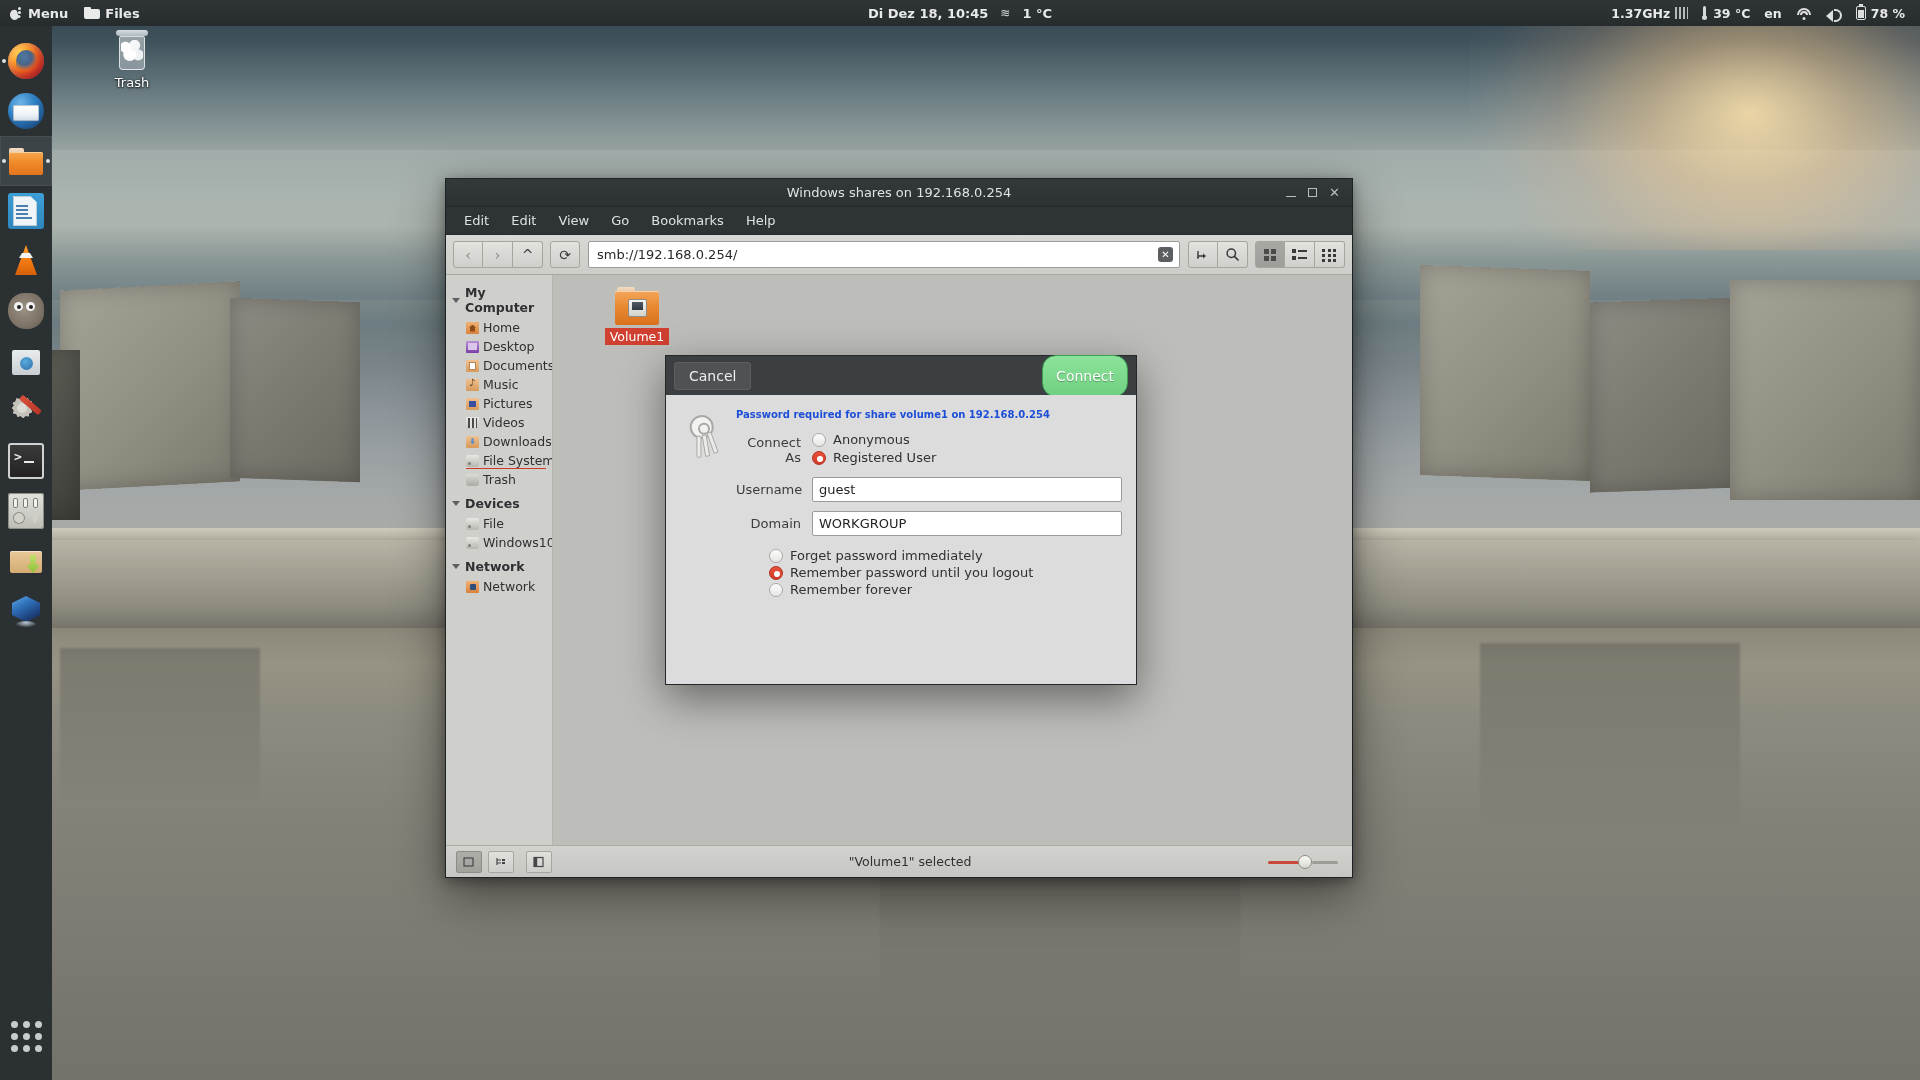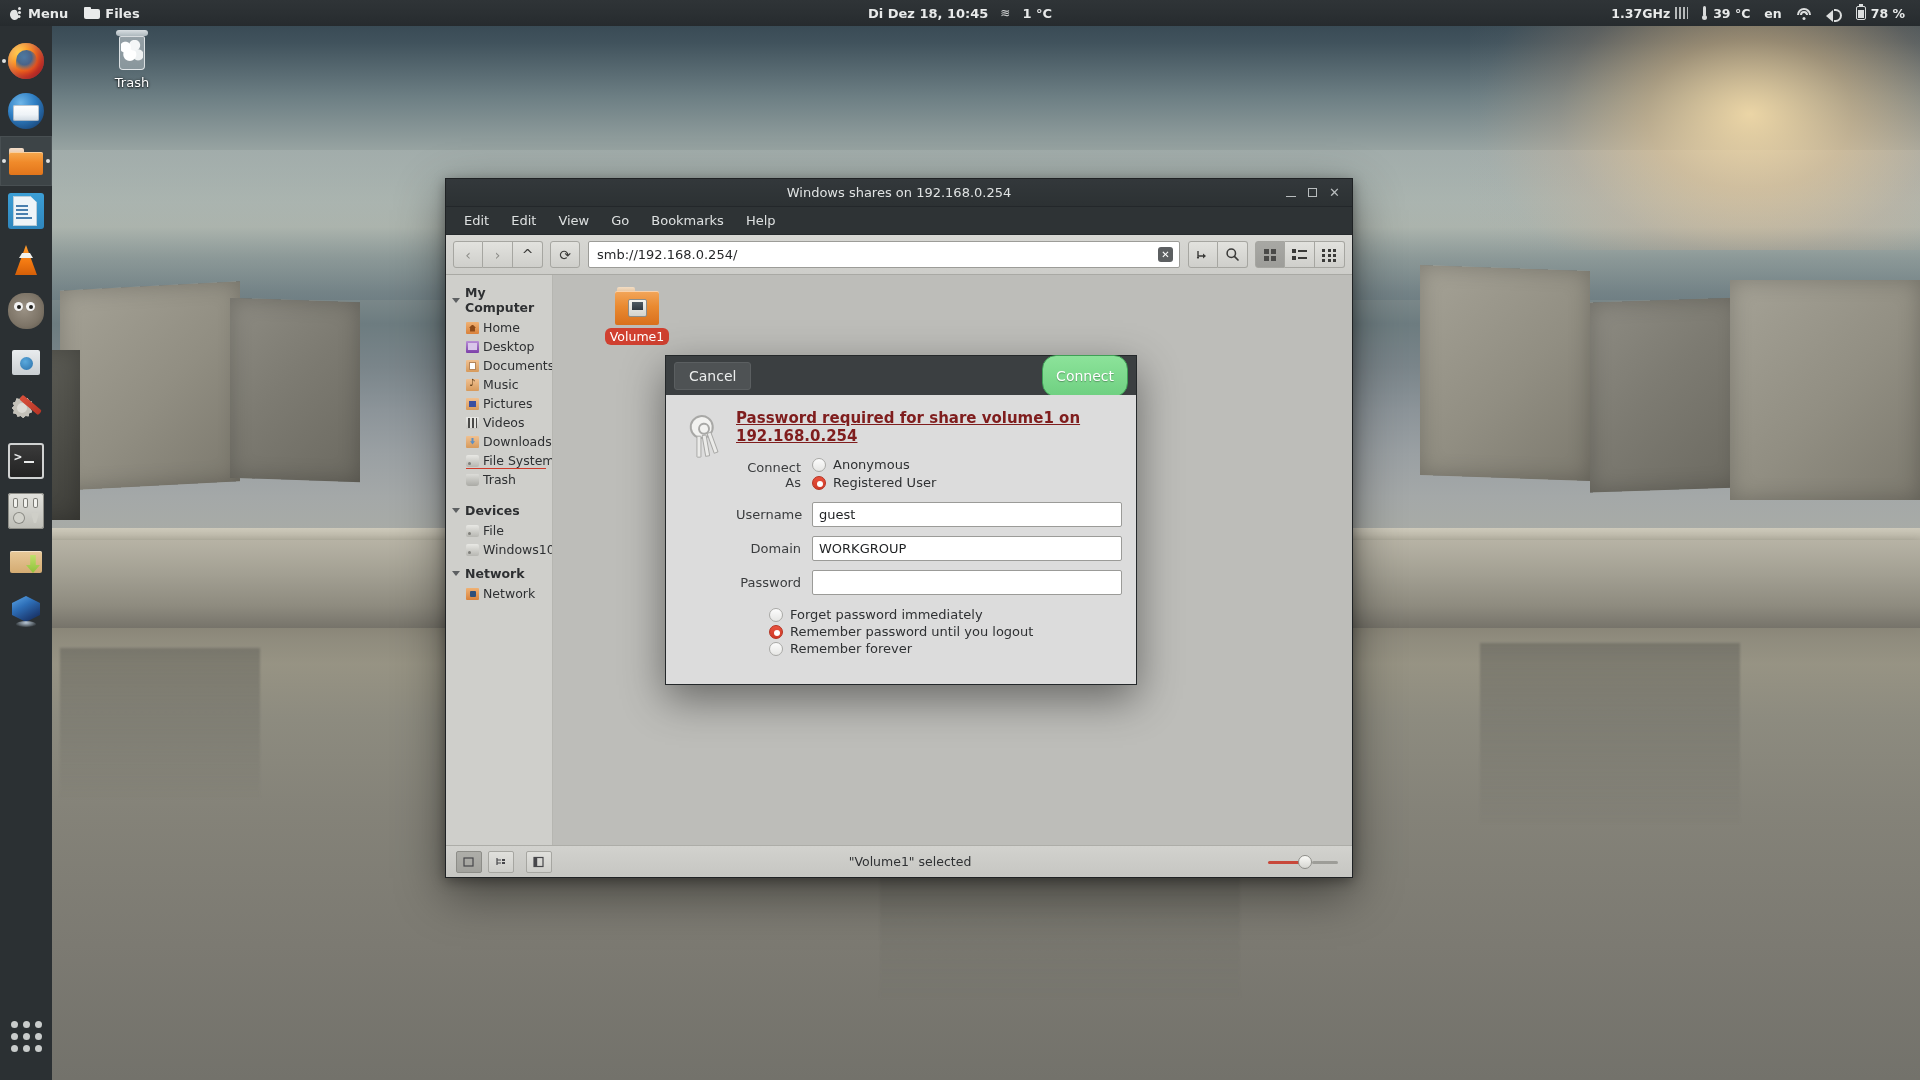--- a/index.html
+++ b/index.html
@@ -542,21 +542,21 @@
     position:absolute; left:13px; top:12px; width:19px; height:18px;
     background: linear-gradient(to bottom,#f4f4f0,#d3d3cd);
     border: 1px solid #8d8d88; border-radius: 2px;
   }
   .vol-folder .pc::after {
     content:""; position:absolute; left:3px; top:2px; right:3px; height:8px;
     background: linear-gradient(to bottom,#4e5a62,#2f3840);
   }
   .vol-label {
     background: #d04030; color: #fff; font-size: 12.5px;
-    padding: 1px 5px; border-radius: 6px;
+    padding: 1px 5px; border-radius: 0;
   }
   #fm-statusbar {
     height: 32px; background: linear-gradient(to bottom,#d2d2ce,#c6c6c2);
     border-top: 1px solid #adada8;
     display: flex; align-items: center; padding: 0 10px; gap: 6px;
   }
   .sb-btn {
     width: 26px; height: 22px;
     border: 1px solid #a6a6a1; border-radius: 2px;
     background: linear-gradient(to bottom,#e0e0dc,#cececa);
@@ -627,21 +627,21 @@
   }
   .keyring .shaft {
     position:absolute; width:5px; height:22px; background:#ebebe9;
     border: 1.5px solid #a8a8a6; border-radius: 1px;
   }
   .keyring .shaft:nth-of-type(2){ left:10px; top:22px; transform: rotate(8deg); }
   .keyring .shaft:nth-of-type(3){ left:17px; top:22px; transform: rotate(-2deg); }
   .keyring .shaft:nth-of-type(4){ left:24px; top:20px; transform: rotate(-12deg); }
   #auth-form { flex: 1; }
   #auth-heading {
-    font-size: 15px; font-weight: bold; color: #7f1d1d; margin-bottom: 12px; text-decoration: underline;
+    font-size: 10px; font-weight: bold; color: #1d4ed8; margin-bottom: 12px;
   }
   .row { display: flex; align-items: flex-end; margin-bottom: 4px; }
   .row-label {
     width: 76px; min-width: 76px; text-align: right; padding-right: 11px;
     font-size: 13px; color: #3a3c3e;
   }
   .radio {
     width: 14px; height: 14px; border-radius: 50%;
     background: linear-gradient(to bottom,#fcfcfc,#e6e6e4);
     border: 1px solid #a9a9a6; position: relative; flex: none;
@@ -924,21 +924,21 @@
       </div>
       <div class="sb-item selected-underline">
         <span class="sb-ico disk"></span>
         <span>File System</span>
       </div>
       <div class="sb-item">
         <span class="sb-ico trash"></span>
         <span>Trash</span>
       </div>
 
-      <div class="sb-group" style="margin-top:11px;">
+      <div class="sb-group" style="margin-top:4px;">
         <span class="sb-arrow"></span>
         <span>Devices</span>
       </div>
       <div class="sb-item">
         <span class="sb-ico disk"></span>
         <span>File</span>
       </div>
       <div class="sb-item">
         <span class="sb-ico disk"></span>
         <span>Windows10</span>
@@ -1034,26 +1034,20 @@
         </div>
       </div>
 
       <div class="field-row">
         <div class="row-label">Domain</div>
         <div class="text-field">
           <span>WORKGROUP</span>
         </div>
       </div>
 
-      <div class="field-row">
-        <div class="row-label">Password</div>
-        <div class="text-field">
-          <span></span>
-        </div>
-      </div>
 
       <div id="remember-group">
         <div class="radio-row">
           <span class="radio"></span>
           <span>Forget password immediately</span>
         </div>
         <div class="radio-row">
           <span class="radio on"></span>
           <span>Remember password until you logout</span>
         </div>

